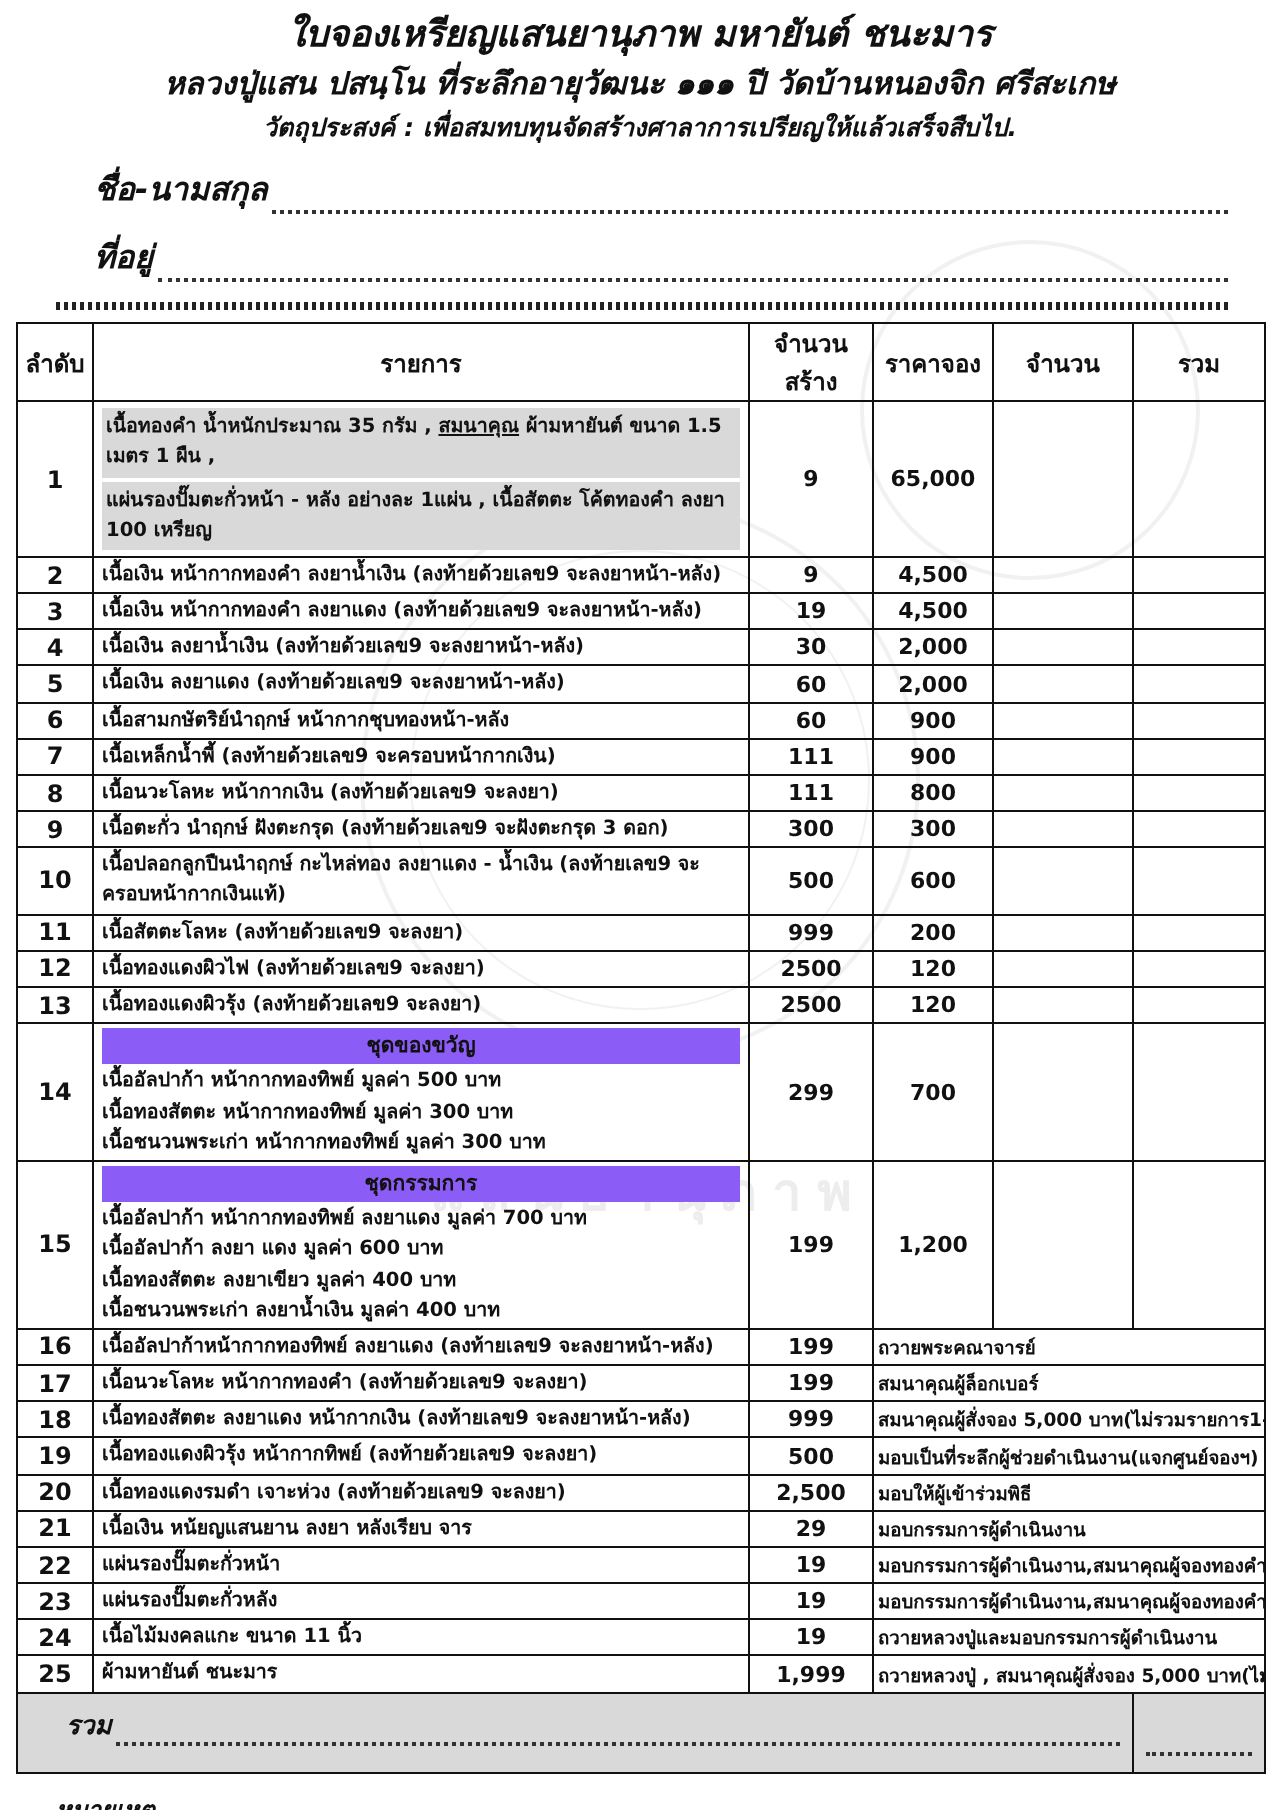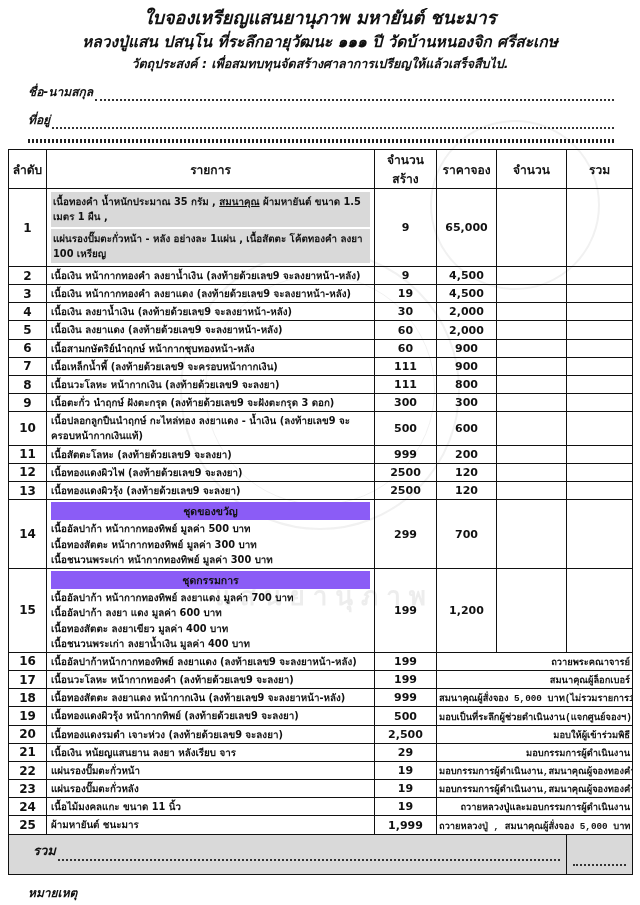--- a/index.html
+++ b/index.html
@@ -15,39 +15,39 @@
 
   
   .hdr { text-align:center; padding-top:4px; position:relative; z-index:2; }
   .hdr .t1 { font-size:18px; font-weight:bold; font-style:italic; line-height:1.5; }
   .hdr .t2 { font-size:15.5px; font-weight:bold; font-style:italic; line-height:1.5; }
   .hdr .t3 { font-size:12.5px; font-weight:bold; font-style:italic; line-height:1.6; }
 
   
   .fields { margin:8px 26px 0 28px; position:relative; z-index:2; }
   .field-row { display:flex; align-items:flex-end; margin-bottom:9px; }
-  .field-label { font-size:12px; font-weight:bold; font-style:italic; white-space:nowrap; }
+  .field-label { font-size:16px; font-weight:bold; font-style:italic; white-space:nowrap;margin-left:19px; }
   .dotline { flex:1; border-bottom:2px dotted #333; height:1em; margin-left:2px; }
 
   .sep { margin:10px 26px 6px 28px; height:4px; border-top:2px dotted #222; border-bottom:2px dotted #222; }
 
   
   table.order { border-collapse:collapse; table-layout:fixed; width:624px; margin-left:8px;
     position:relative; z-index:2; }
   table.order th, table.order td { border:1px solid #111; vertical-align:middle; }
   table.order th { font-size:12px; font-weight:bold; height:26px; text-align:center; background:transparent; }
   td.c-no { text-align:center; font-size:12px; font-weight:bold; }
   td.c-item { font-size:9.8px; font-weight:bold; padding:1px 4px; line-height:1.55; }
   td.c-item .iline { display:block; }
   td.c-item.shaded .iline { background:#d9d9d9; padding:2px 2px; margin:2px 0; }
   .group-bar { display:block; background:#8b5cf6; text-align:center; font-size:10.5px;
     font-weight:bold; padding:1px 0; margin:1px 0 1px 0; }
   td.c-num { text-align:center; font-size:11px; font-weight:bold; }
-  td.c-note { text-align:right; font-size:9.3px; font-weight:bold; padding:0 2px;
-    white-space:nowrap; overflow:hidden;font-family:Liberation Mono, monospace; }
+  td.c-note { text-align:left; font-size:9.3px; font-weight:bold; padding:0 2px;
+    white-space:nowrap; overflow:hidden; }
   tr.r-std td { height:18px; }
   td.c-blank { background:transparent; }
 
   tr.total-row td { height:40px; background:#d9d9d9; }
   .total-flex { display:flex; align-items:flex-end; padding:0 6px 8px 24px; }
   .total-label { font-size:13px; font-weight:bold; font-style:italic; margin-right:2px; }
   .tdots { flex:1; border-bottom:2.5px dotted #333; height:0.65em; }
   .tdots-right { margin:0 6px 8px 6px; border-bottom:2.5px dotted #333; height:0.65em; }
   tr.total-row td:last-child { vertical-align:bottom; }
 

